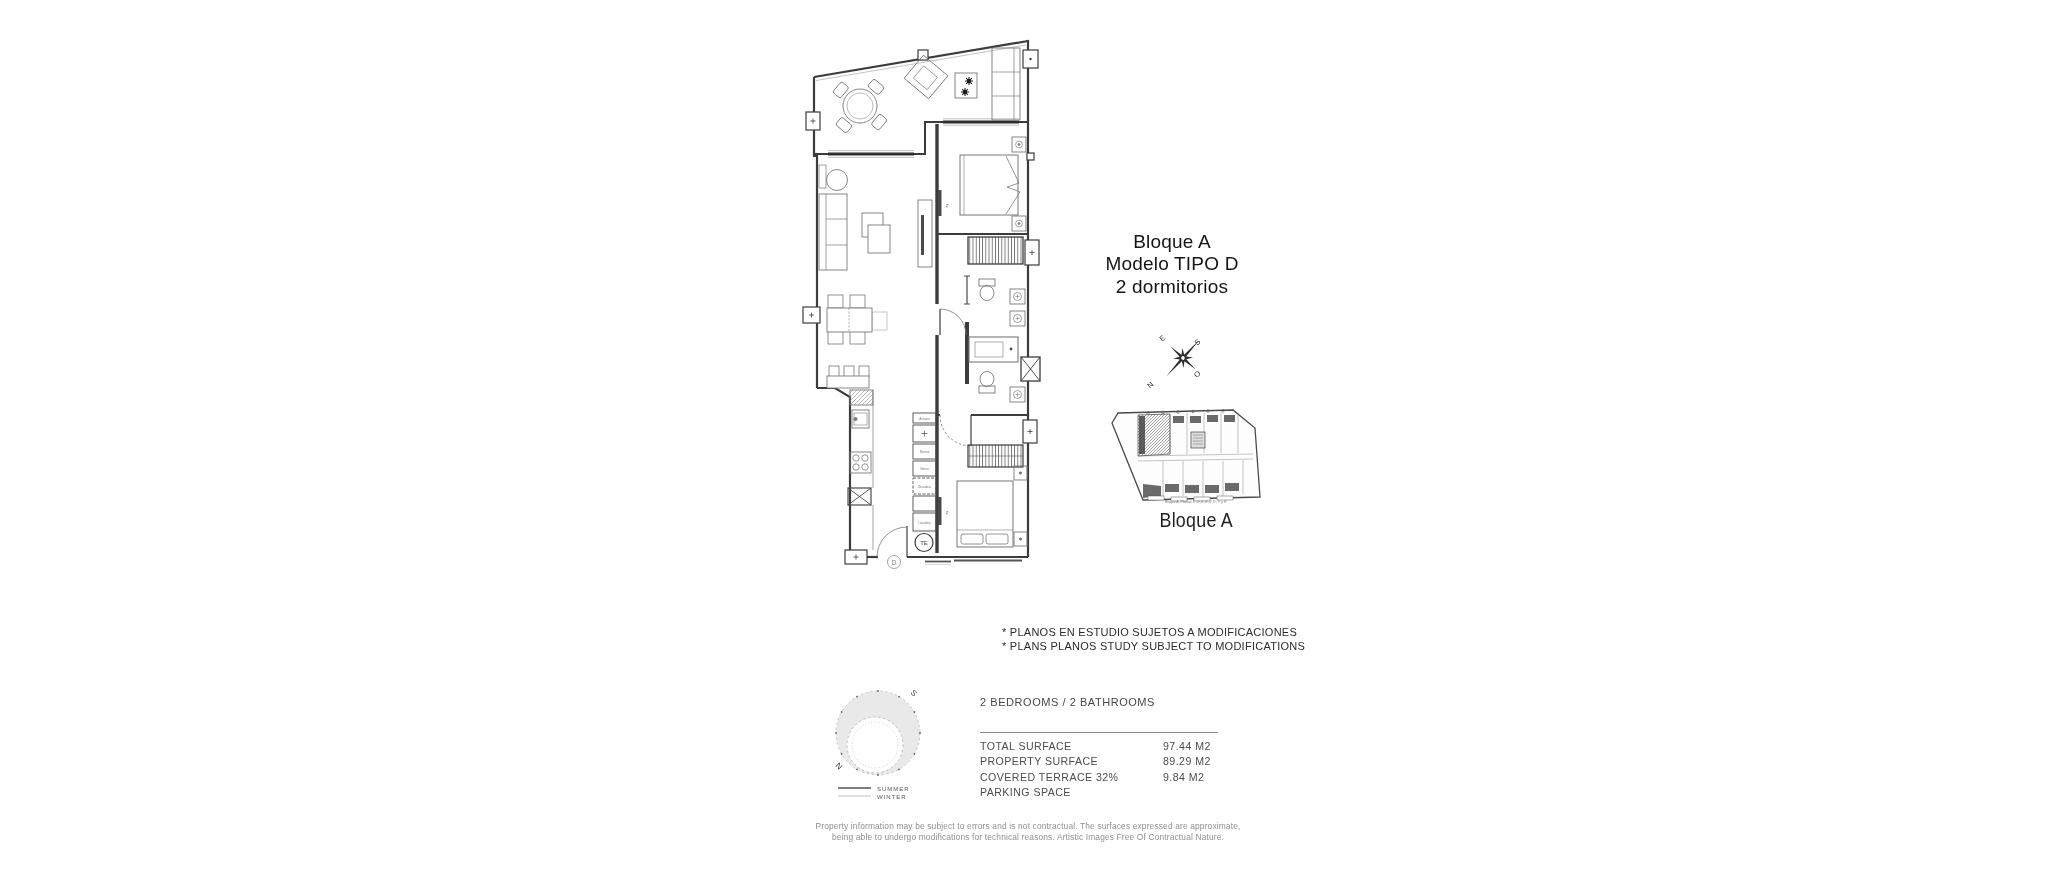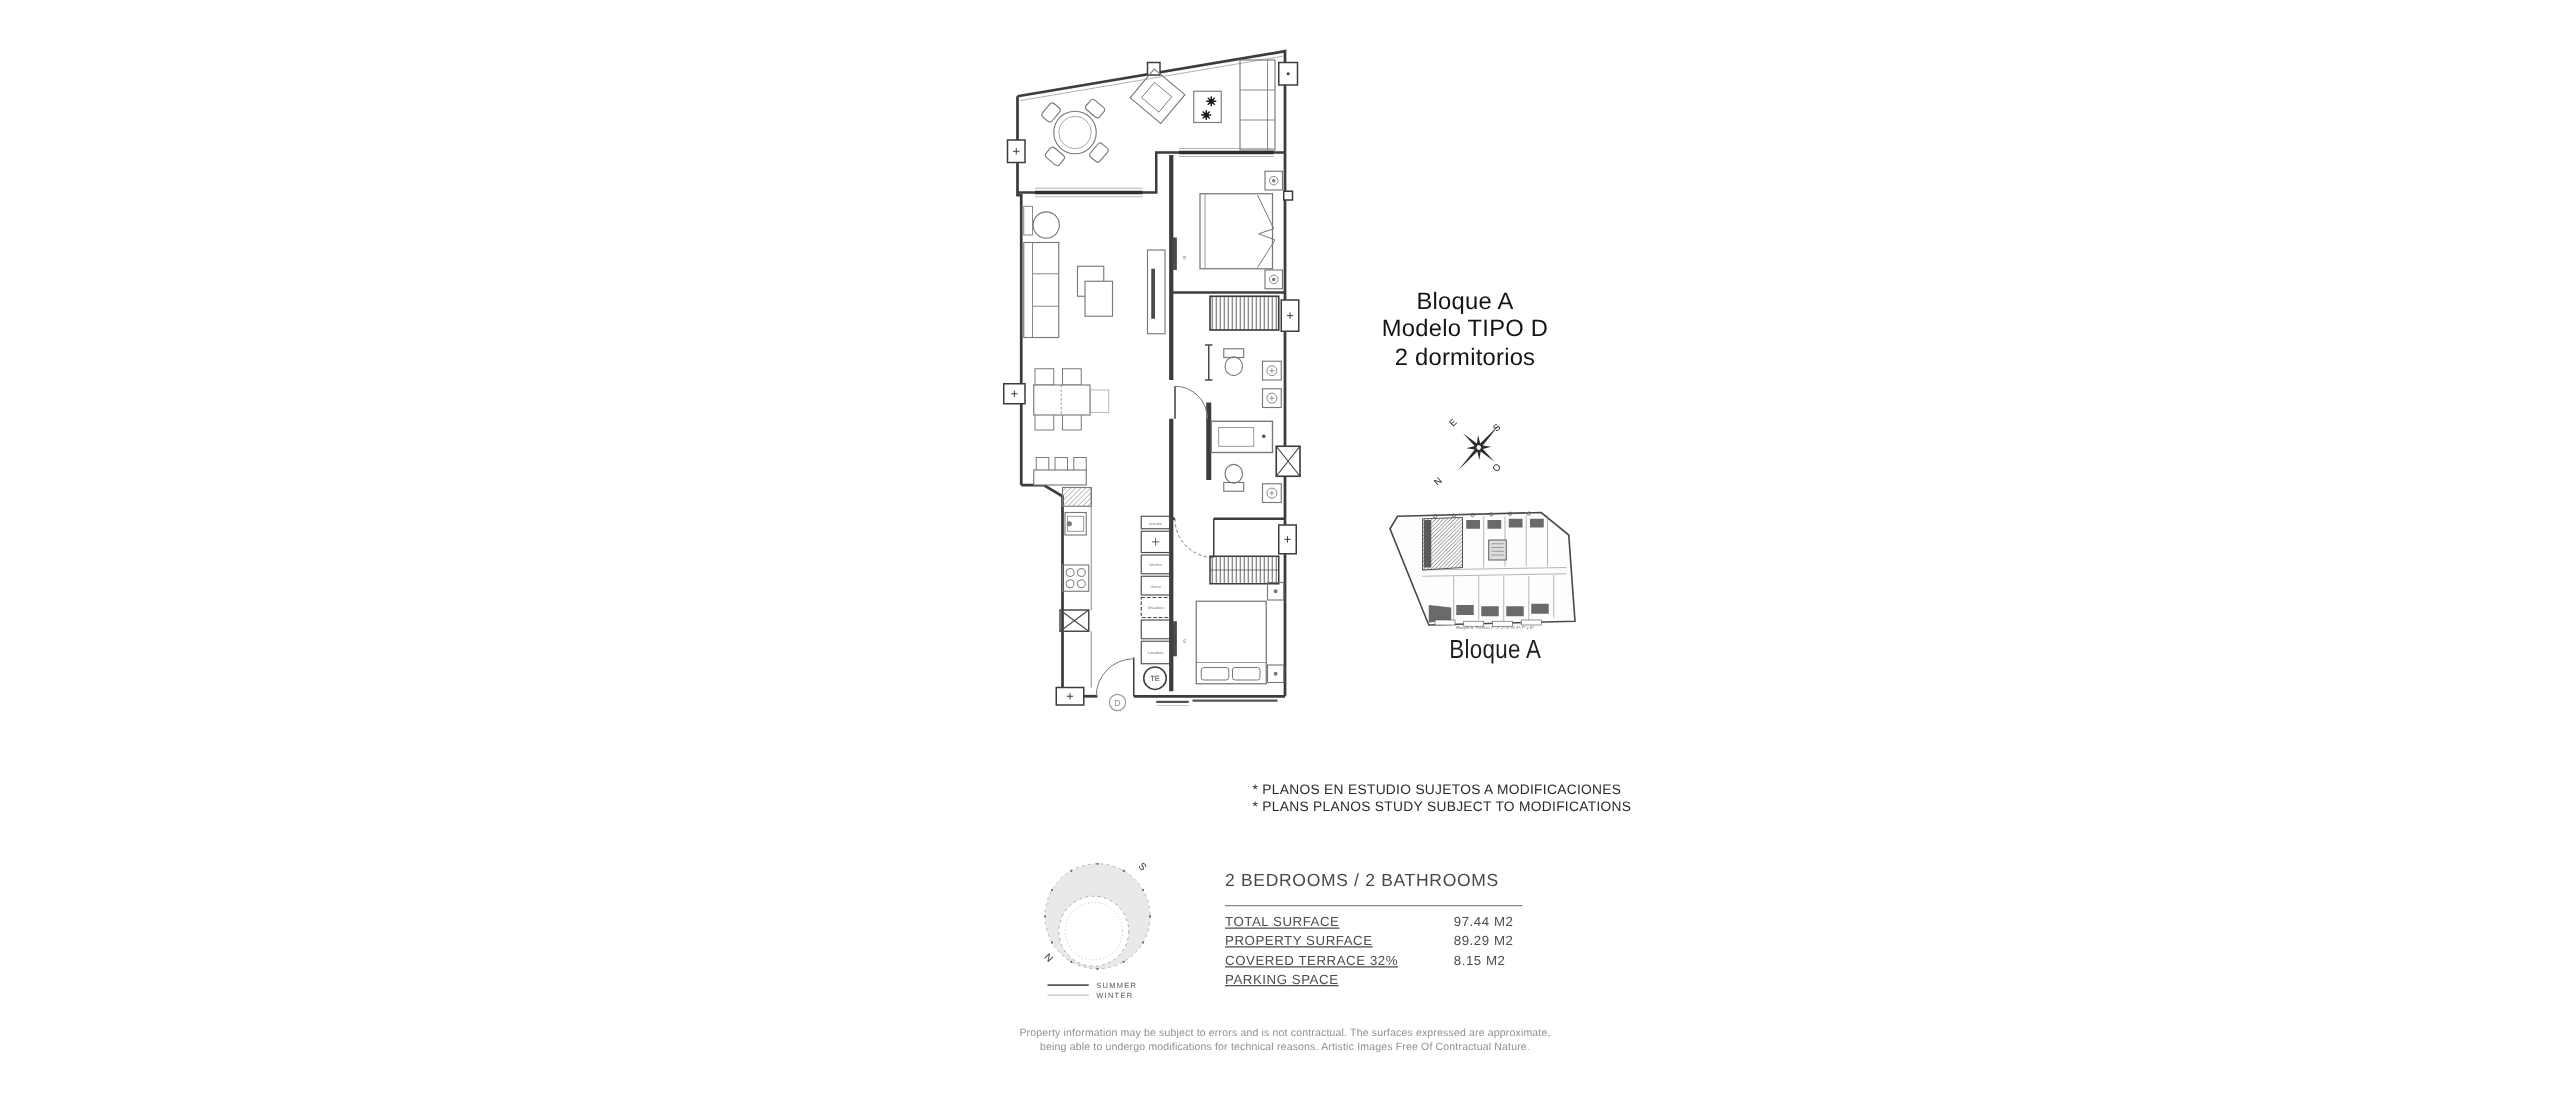--- a/index.html
+++ b/index.html
@@ -6,23 +6,23 @@
   #canvas{position:relative;width:1872px;height:880px;background:#ffffff;overflow:hidden;
           font-family:"Liberation Sans",sans-serif;color:#222;}
   .abs{position:absolute;}
   
   #title-block{left:992px;top:231px;width:360px;text-align:center;
                font-size:19px;line-height:22.3px;color:#151515;letter-spacing:.2px;}
   
   #notes{left:1002px;top:614px;font-size:11px;line-height:13.8px;color:#2b2b2b;letter-spacing:.25px;margin-top:12px;}
   
   #surface-table{left:980px;top:696px;width:238px;color:#4c4c4c;}
-  #surface-table .hdr{font-size:14px;letter-spacing:.55px;padding-bottom:12px;
+  #surface-table .hdr{font-size:11px;letter-spacing:.55px;padding-bottom:24px;
                       border-bottom:1.2px solid #8a8a8a;color:#474747;}
-  #surface-table .rows{margin-top:7px;text-decoration:underline;}
+  #surface-table .rows{margin-top:7px;}
   #surface-table .row{position:relative;height:15.3px;font-size:10.6px;letter-spacing:.45px;}
   #surface-table .row .val{position:absolute;left:183px;top:0;}
   
   #site-label{left:1096px;top:508px;width:200px;text-align:center;font-size:21px;color:#1f1f1f;}
   #site-label span{display:inline-block;transform:scaleX(.85);letter-spacing:.3px;}
   #site-caption-wrap{left:1096px;top:500px;width:200px;text-align:center;font-size:3.4px;color:#777;}
   
   #footer{left:778px;top:821px;width:500px;text-align:center;font-size:8.4px;
           line-height:10.6px;color:#8f8f8f;letter-spacing:.15px;}
   svg text{font-family:"Liberation Sans",sans-serif;}
@@ -389,21 +389,21 @@
       <div class="row">
         <span>TOTAL SURFACE</span>
         <span class="val">97.44 M2</span>
       </div>
       <div class="row">
         <span>PROPERTY SURFACE</span>
         <span class="val">89.29 M2</span>
       </div>
       <div class="row">
         <span>COVERED TERRACE 32%</span>
-        <span class="val">8.15 M2</span>
+        <span class="val">9.84 M2</span>
       </div>
       <div class="row">
         <span>PARKING SPACE</span>
         <span class="val"></span>
       </div>
     </div>
   </div>
 
   <div id="footer" class="abs">
     <div>Property information may be subject to errors and is not contractual. The surfaces expressed are approximate,</div>

